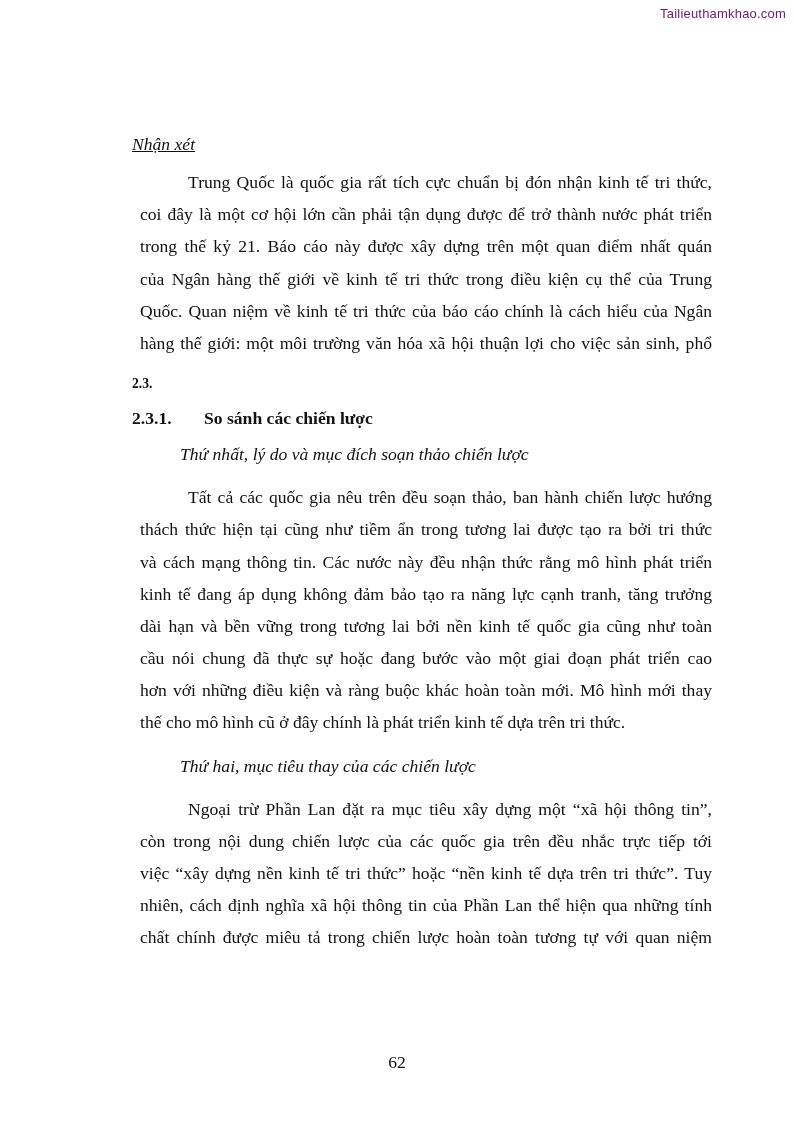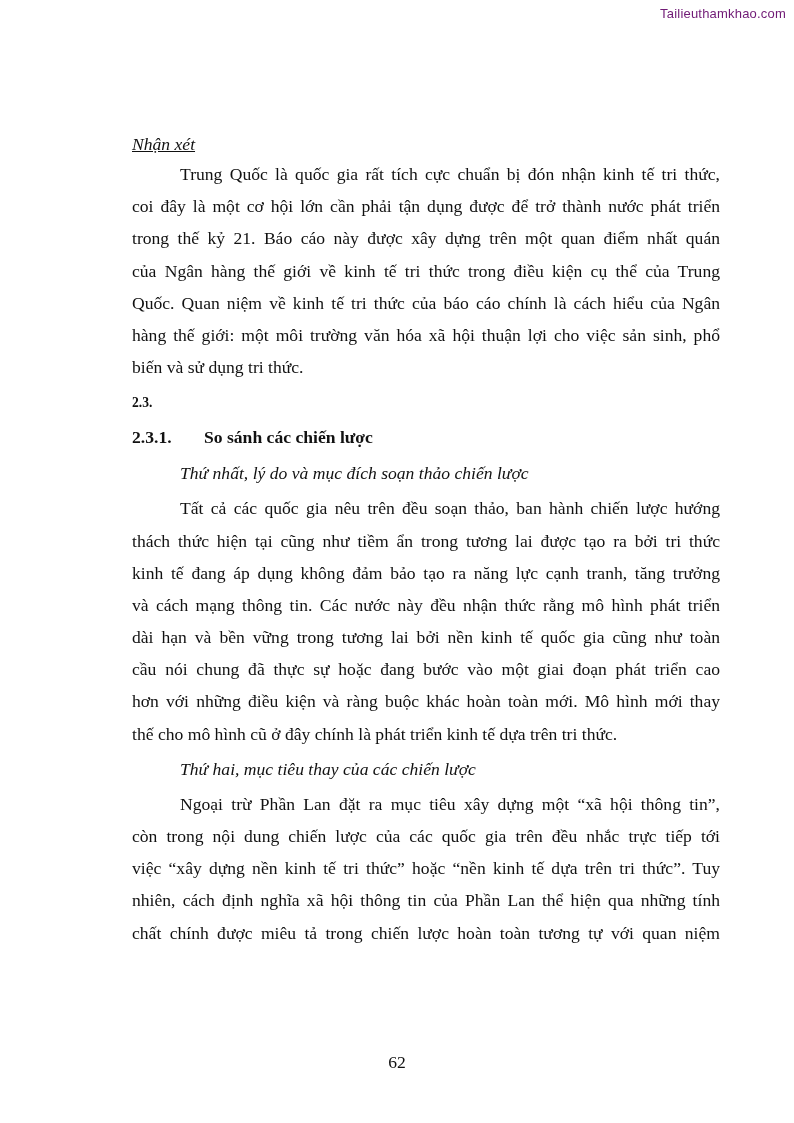--- a/index.html
+++ b/index.html
@@ -66,21 +66,21 @@
       line-height: 34px;
     }
     .h3 .num { width: 72px; }
     .subhead {
       font-style: italic;
       font-size: 17.6px;
       line-height: 38px;
       height: 38px;
       padding-left: 48px;
     }
-    .para { margin: 0; font-family: Liberation Serif, serif; }
+    .para { margin: 8px; font-family: Liberation Serif, serif; }
     .page-number {
       position: absolute;
       top: 1052px;
       left: 0;
       width: 100%;
       text-align: center;
       font-size: 17.6px;
     }
   </style>
 </head>
@@ -92,39 +92,38 @@
 
   <div class="note-title">Nhận xét</div>
 
   <div class="para">
     <div class="line just indent">Trung Quốc là quốc gia rất tích cực chuẩn bị đón nhận kinh tế tri thức,</div>
     <div class="line just">coi đây là một cơ hội lớn cần phải tận dụng được để trở thành nước phát triển</div>
     <div class="line just">trong thế kỷ 21. Báo cáo này được xây dựng trên một quan điểm nhất quán</div>
     <div class="line just">của Ngân hàng thế giới về kinh tế tri thức trong điều kiện cụ thể của Trung</div>
     <div class="line just">Quốc. Quan niệm về kinh tế tri thức của báo cáo chính là cách hiểu của Ngân</div>
     <div class="line just">hàng thế giới: một môi trường văn hóa xã hội thuận lợi cho việc sản sinh, phổ</div>
-    <div class="line left">biến và sử dụng tri thức.</div>
   </div>
 
   <div class="h2">
     <span class="num">2.3.</span>
   </div>
 
   <div class="h3">
     <span class="num">2.3.1.</span>
     <span>So sánh các chiến lược</span>
   </div>
 
   <div class="subhead">Thứ nhất, lý do và mục đích soạn thảo chiến lược</div>
 
   <div class="para">
     <div class="line just indent">Tất cả các quốc gia nêu trên đều soạn thảo, ban hành chiến lược hướng</div>
     <div class="line just">thách thức hiện tại cũng như tiềm ẩn trong tương lai được tạo ra bởi tri thức</div>
+    <div class="line just">và cách mạng thông tin. Các nước này đều nhận thức rằng mô hình phát triển</div>
     <div class="line just">kinh tế đang áp dụng không đảm bảo tạo ra năng lực cạnh tranh, tăng trưởng</div>
-    <div class="line just">và cách mạng thông tin. Các nước này đều nhận thức rằng mô hình phát triển</div>
     <div class="line just">dài hạn và bền vững trong tương lai bởi nền kinh tế quốc gia cũng như toàn</div>
     <div class="line just">cầu nói chung đã thực sự hoặc đang bước vào một giai đoạn phát triển cao</div>
     <div class="line just">hơn với những điều kiện và ràng buộc khác hoàn toàn mới. Mô hình mới thay</div>
     <div class="line left">thế cho mô hình cũ ở đây chính là phát triển kinh tế dựa trên tri thức.</div>
   </div>
 
   <div class="subhead">Thứ hai, mục tiêu thay của các chiến lược</div>
 
   <div class="para">
     <div class="line just indent">Ngoại trừ Phần Lan đặt ra mục tiêu xây dựng một “xã hội thông tin”,</div>

